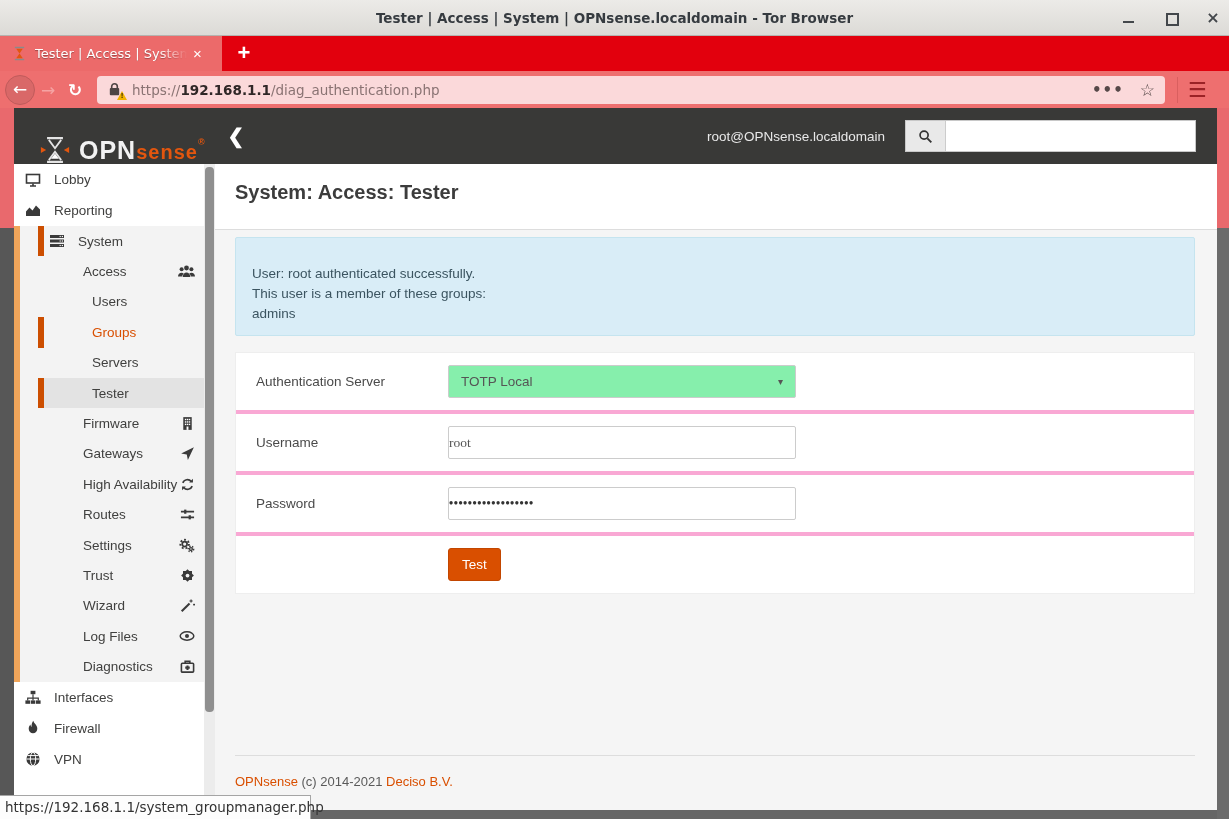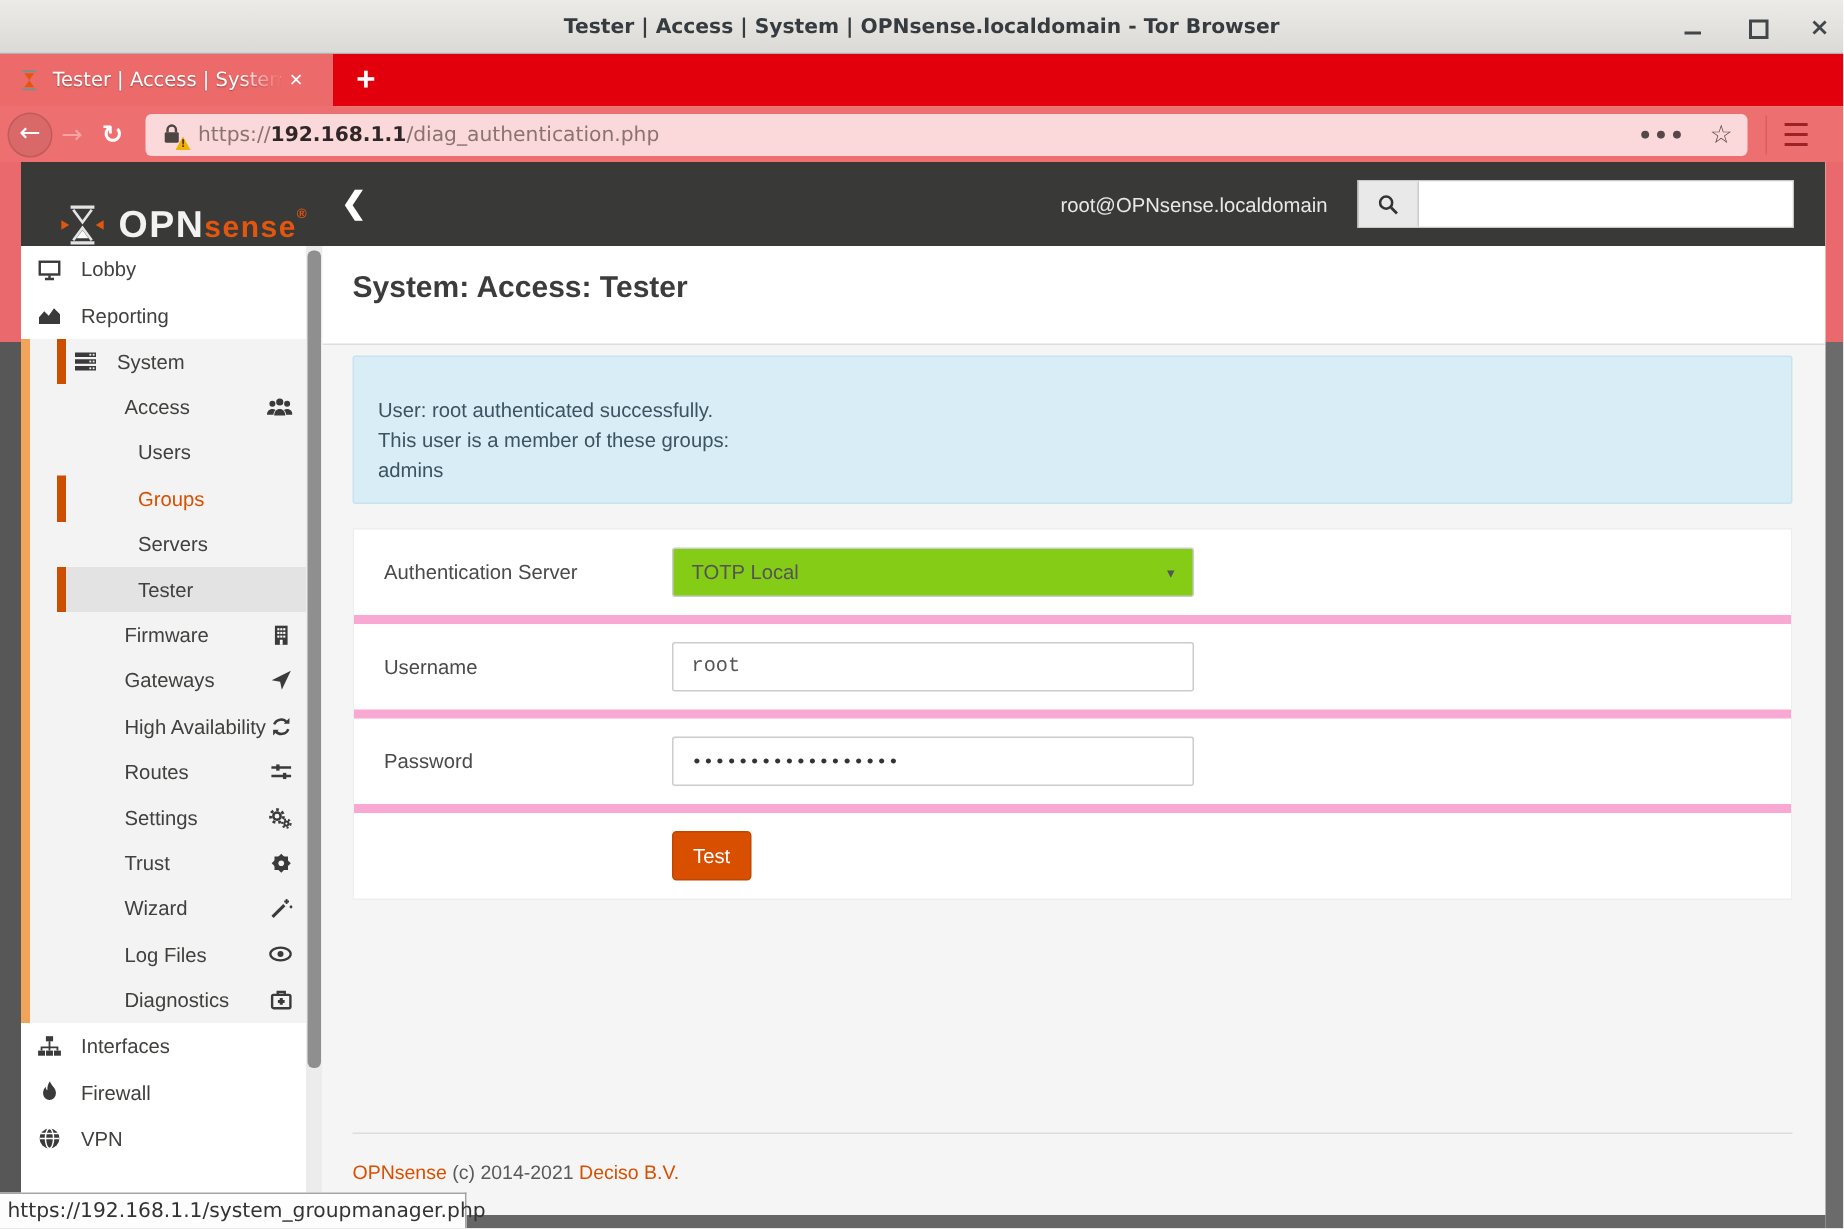--- a/index.html
+++ b/index.html
@@ -100,28 +100,28 @@
   .srow.hovered .slbl { color:#d94f00; }
 
   
   .content { flex:1; position:relative; background:#f5f5f5; overflow:hidden; }
   .titleband { position:absolute; left:0; top:0; right:0; height:66px; background:#fff; border-bottom:1px solid #ddd; }
   .pagetitle { position:absolute; left:20px; top:17px; font-size:20px; font-weight:bold; color:#3c3c3c; }
   .alert { position:absolute; left:20px; top:73px; width:960px; height:99px;
     background:#d9edf7; border:1px solid #c5e4ef; border-radius:2px; padding:26px 16px 0 16px;
     font-size:13.5px; line-height:20px; color:#3b5460; }
   .panel { position:absolute; left:20px; top:188px; width:960px; background:#fff; border:1px solid #eee; }
-  .frow { display:flex; align-items:center; border-bottom:6px solid #f9a8d4; padding:12px 0; min-height:57px; }
+  .frow { display:flex; align-items:center; border-bottom:4px solid #f9a8d4; padding:12px 0; min-height:57px; }
   .frow:last-child { border-bottom:none; }
   .flabel { width:212px; padding-left:20px; font-size:13.5px; color:#4a4a4a; }
   .fctrl { width:348px; }
-  .tinput { width:100%; height:33px; border:1px solid #ccc; border-radius:2px; padding:0 12px;
-    font-size:13.5px; color:#555; font-family:Liberation Mono, monospace; outline:none; background:#fff; }
+  .tinput { width:100%; height:33px; border:1px solid #ccc; border-radius:2px; padding:0 0;
+    font-size:13.5px; color:#555; font-family:Liberation Serif, serif; outline:none; background:#fff; }
   .pwd { letter-spacing:0.5px; font-size:12px; font-weight:bold; color:#333; }
-  .fselect { width:100%; height:33px; border:1px solid #ccc; border-radius:2px; background:#84cc16;
+  .fselect { width:100%; height:33px; border:1px solid #ccc; border-radius:2px; background:#86efac;
     display:flex; align-items:center; justify-content:space-between; padding:0 12px;
     font-size:13.5px; color:#555; cursor:pointer;gap:24px; }
   .fselect .caret { font-size:10px; color:#555; }
   .btn-primary { display:inline-block; background:#d94f00; color:#fff; border:1px solid #c24600;
     border-radius:3px; font-size:13.5px; padding:8px 13px; cursor:pointer; }
   .cfooter { position:absolute; left:20px; top:591px; width:960px; border-top:1px solid #ddd;
     padding-top:18px; font-size:13px; color:#5a5a5a; }
   .cfooter a { color:#d94f00; text-decoration:none; cursor:pointer; }
 
   

